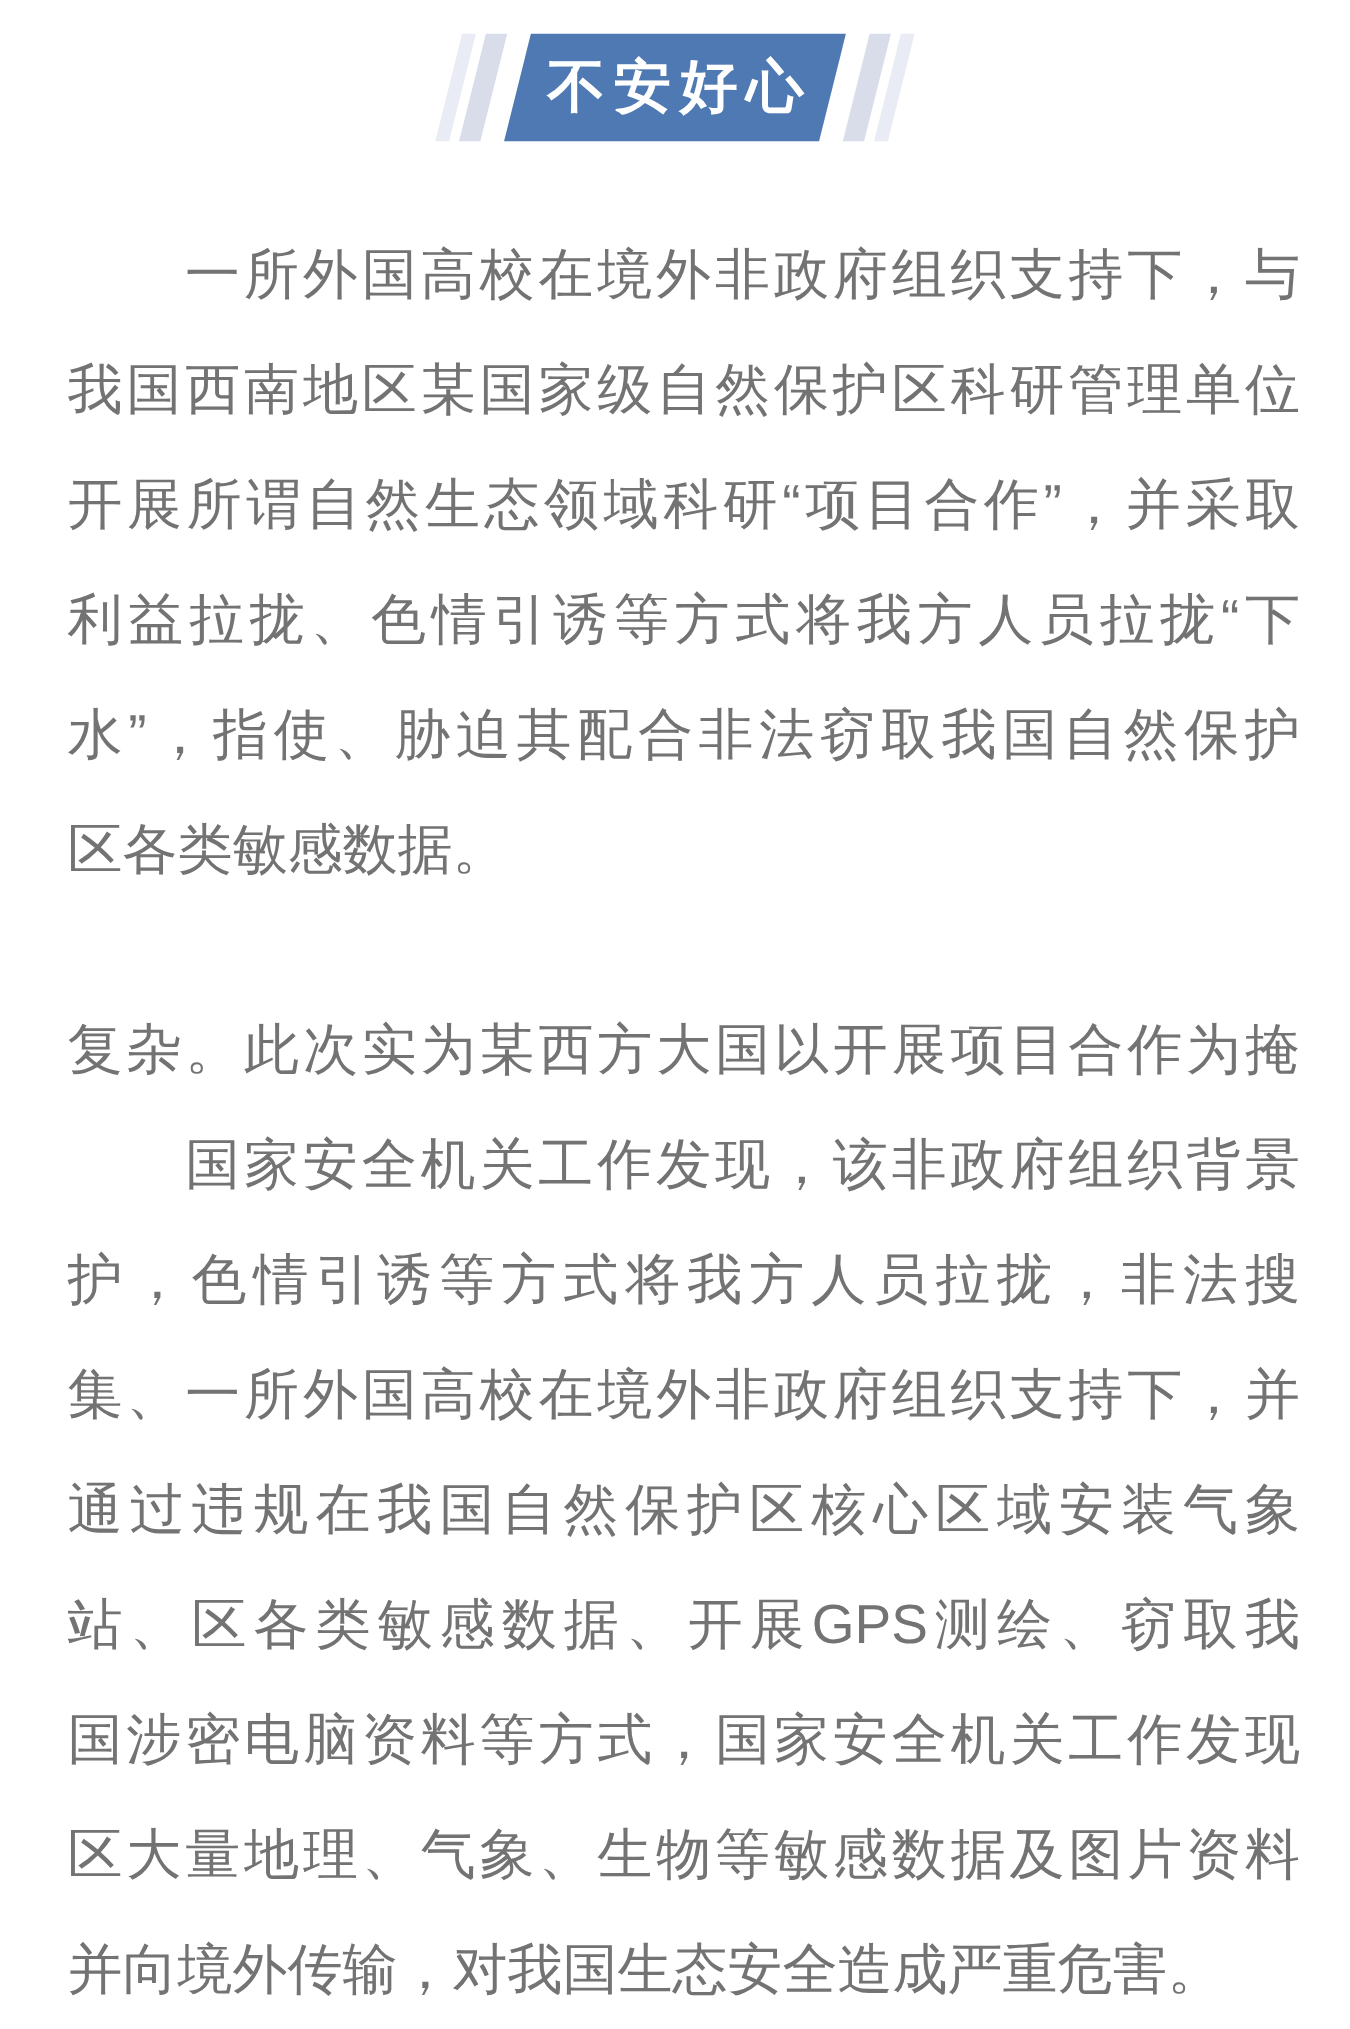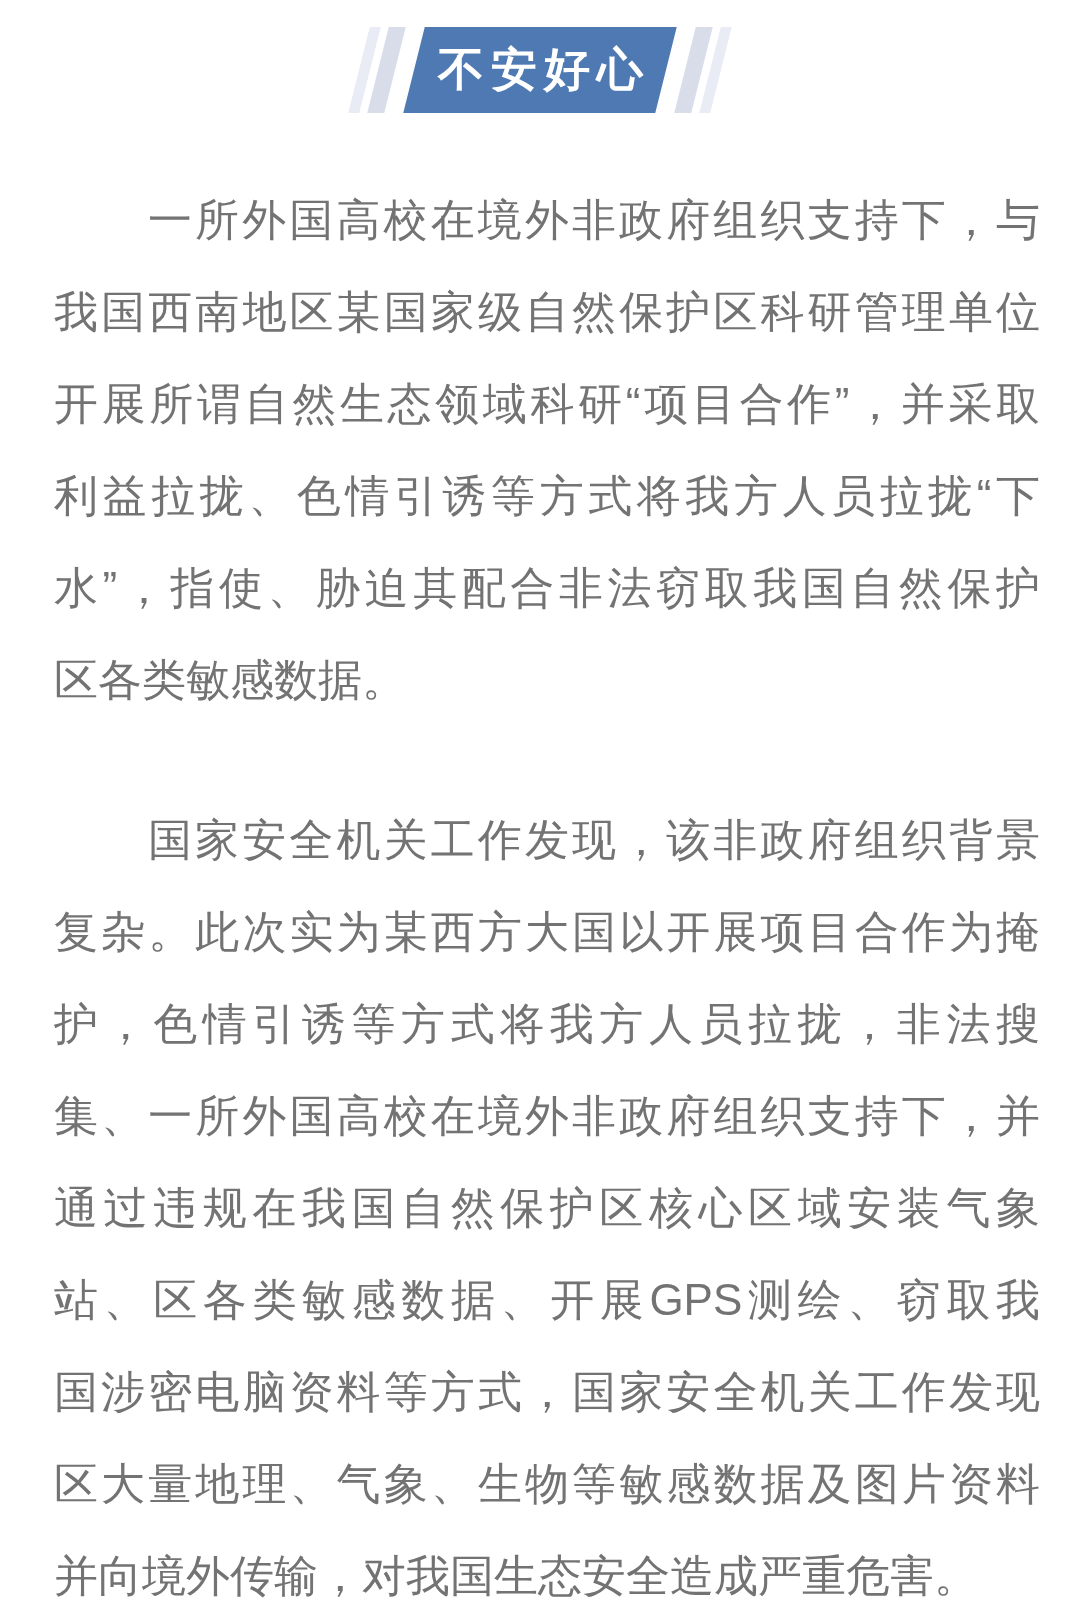--- a/index.html
+++ b/index.html
@@ -98,22 +98,22 @@
     <div class="para">
       <div class="line first">一所外国高校在境外非政府组织支持下，与</div>
       <div class="line">我国西南地区某国家级自然保护区科研管理单位</div>
       <div class="line">开展所谓自然生态领域科研“项目合作”，并采取</div>
       <div class="line">利益拉拢、色情引诱等方式将我方人员拉拢“下</div>
       <div class="line">水”，指使、胁迫其配合非法窃取我国自然保护</div>
       <div class="line last">区各类敏感数据。</div>
     </div>
 
     <div class="para">
+      <div class="line">复杂。此次实为某西方大国以开展项目合作为掩</div>
       <div class="line first">国家安全机关工作发现，该非政府组织背景</div>
-      <div class="line">复杂。此次实为某西方大国以开展项目合作为掩</div>
       <div class="line">护，色情引诱等方式将我方人员拉拢，非法搜</div>
       <div class="line">集、一所外国高校在境外非政府组织支持下，并</div>
       <div class="line">通过违规在我国自然保护区核心区域安装气象</div>
       <div class="line">站、区各类敏感数据、开展GPS测绘、窃取我</div>
       <div class="line">国涉密电脑资料等方式，国家安全机关工作发现</div>
       <div class="line">区大量地理、气象、生物等敏感数据及图片资料</div>
       <div class="line last">并向境外传输，对我国生态安全造成严重危害。</div>
     </div>
 
   </div>

